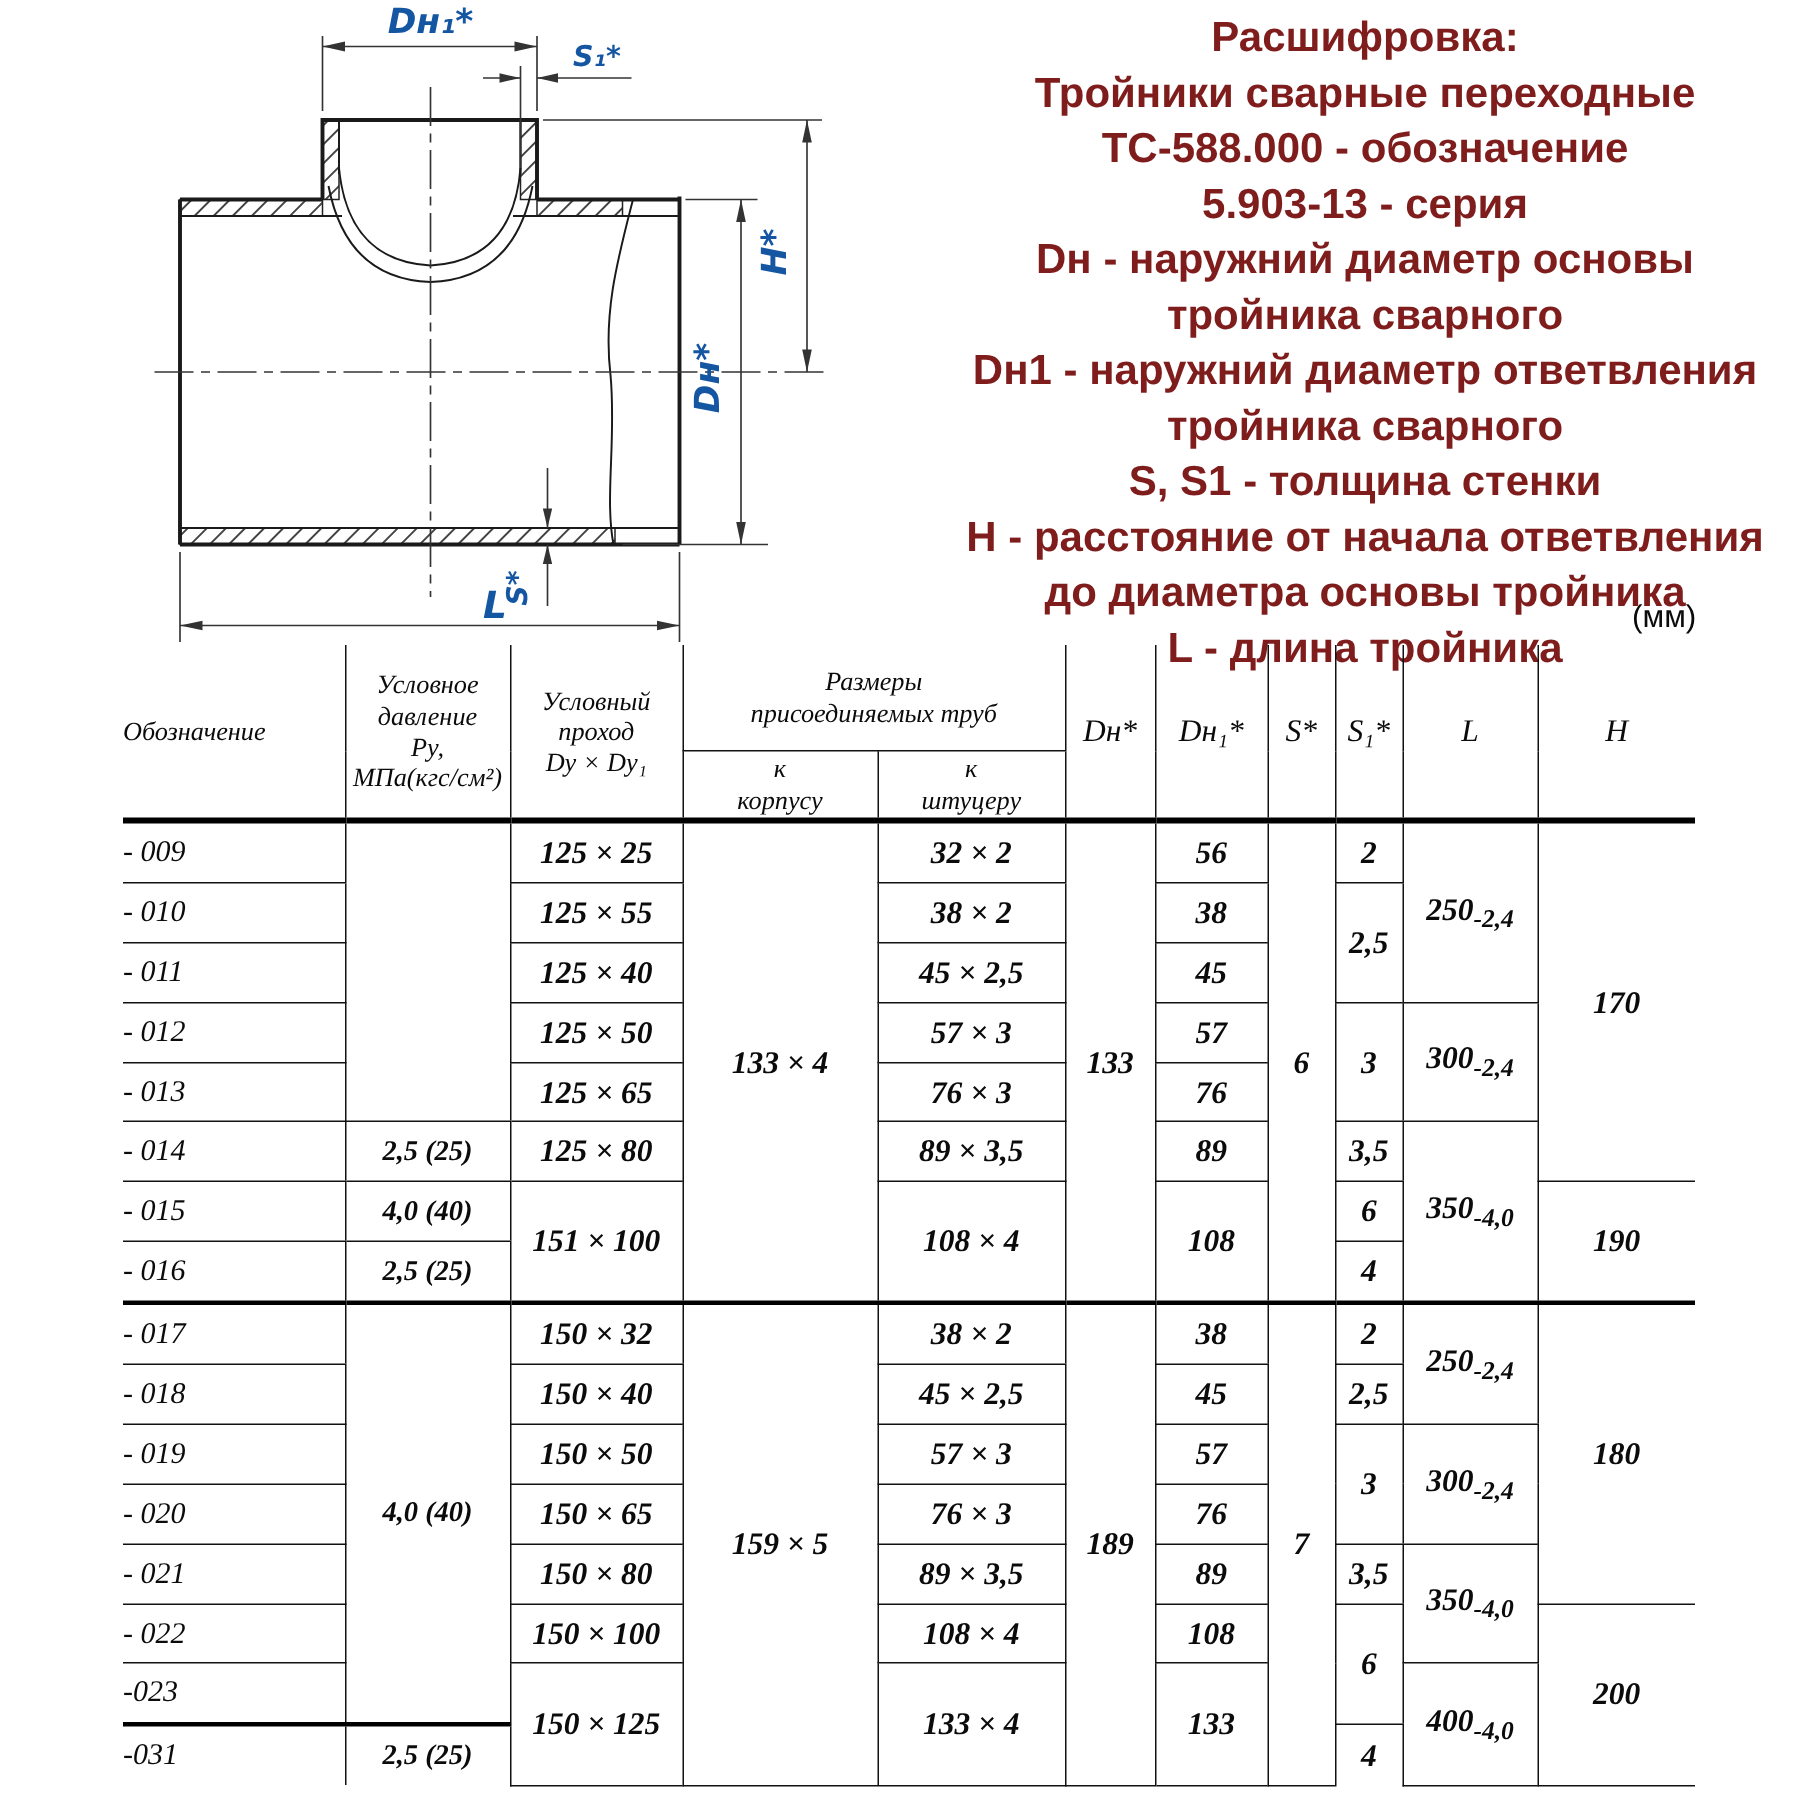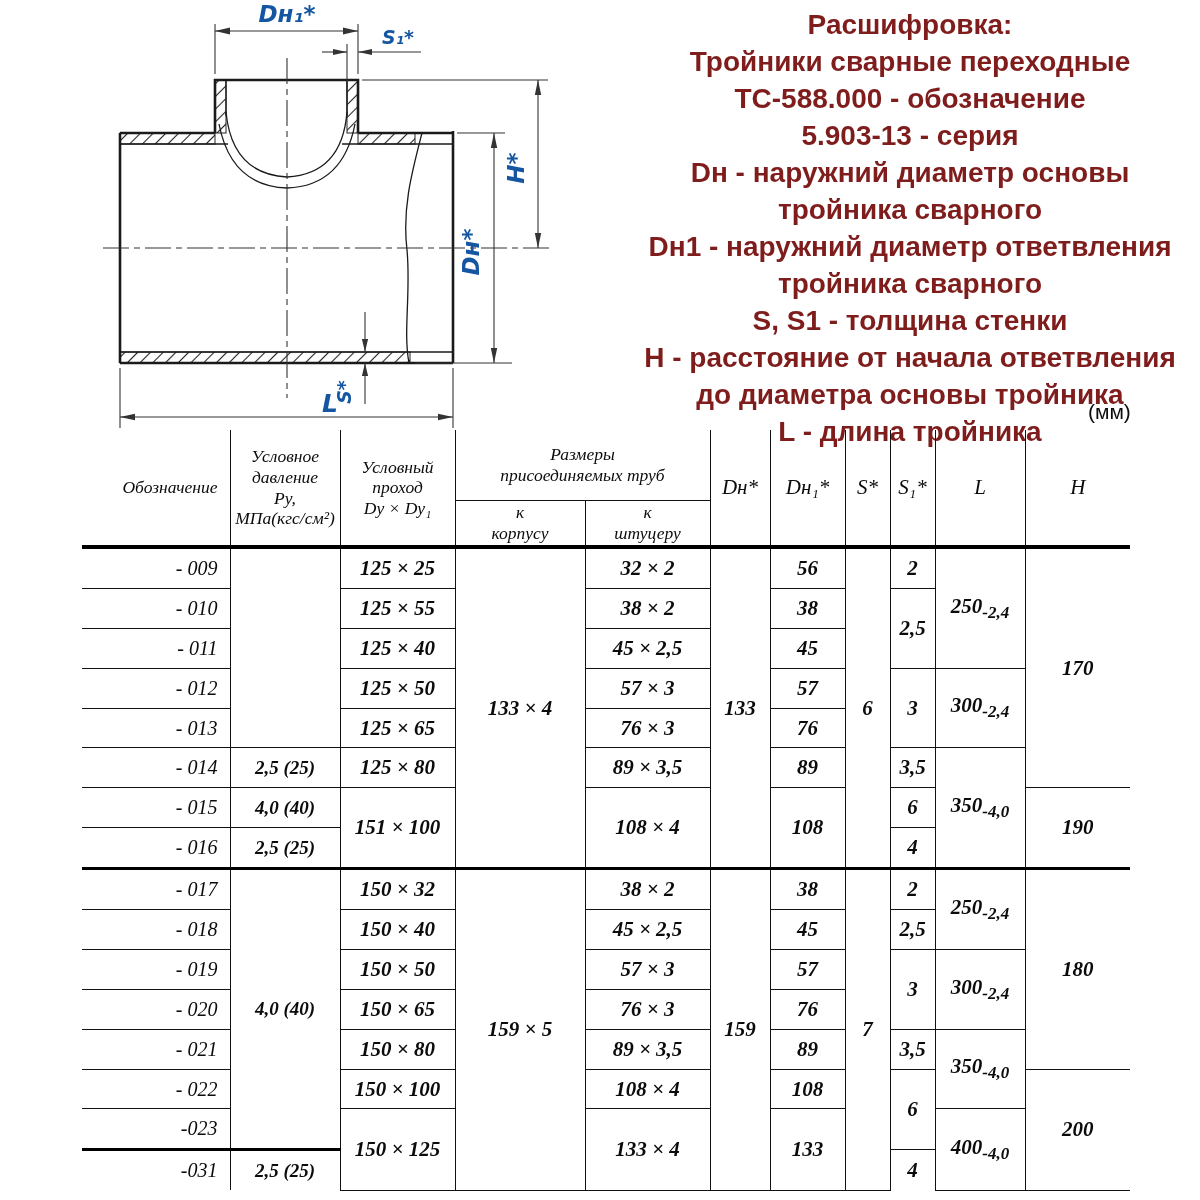--- a/index.html
+++ b/index.html
@@ -10,21 +10,21 @@
           font-weight:700;white-space:pre-line;color:#7f1d1d;text-align:center;}
   .units{position:absolute;left:1088px;top:400px;width:90px;font-size:21px;font-weight:500;text-align:left;}
   
   .drawing{position:absolute;left:0;top:0;}
   
   .tblwrap{position:absolute;left:82px;top:430px;}
   table{border-collapse:collapse;table-layout:fixed;width:1048px;
         font-family:"Liberation Serif","DejaVu Serif",serif;font-style:italic;}
   th,td{border-left:1.8px solid #111;border-bottom:1.8px solid #111;
         text-align:center;vertical-align:middle;padding:0;}
-  .col-id{border-left:none;text-align:right;padding-right:12px;}
+  .col-id{border-left:none;text-align:left;padding-right:12px;}
   thead th{font-weight:500;font-size:17.5px;line-height:1.18;white-space:pre-line;}
   thead tr:first-child th{height:70px;}
   thead tr:last-child th{height:44px;}
   thead .col-dn,thead .col-dn1,thead .col-s,thead .col-s1,thead .col-L,thead .col-H{font-size:21px;}
   tbody td{font-size:21px;font-weight:600;height:38.9px;}
   tbody .col-id{font-size:20px;font-weight:500;}
   tbody .col-py{font-size:19px;}
   sub{font-size:17px;font-weight:600;}
   .hb{border-bottom:4.5px solid #000 !important;}
   tr.group-start td{border-top:3.6px solid #000;}
@@ -237,21 +237,21 @@
             <td class="col-id">- 016</td>
             <td class="col-py">2,5 (25)</td>
             <td class="col-s1">4</td>
           </tr>
           <tr class="group-start">
             <td class="col-id">- 017</td>
             <td rowspan="7" class="col-py tb">4,0 (40)</td>
             <td class="col-du">150 × 32</td>
             <td rowspan="8" class="col-korpus">159 × 5</td>
             <td class="col-shtucer">38 × 2</td>
-            <td rowspan="8" class="col-dn">159</td>
+            <td rowspan="8" class="col-dn">189</td>
             <td class="col-dn1">38</td>
             <td rowspan="8" class="col-s">7</td>
             <td class="col-s1">2</td>
             <td rowspan="2" class="col-L">250<sub>-2,4</sub></td>
             <td rowspan="5" class="col-H">180</td>
           </tr>
           <tr>
             <td class="col-id">- 018</td>
             <td class="col-du">150 × 40</td>
             <td class="col-shtucer">45 × 2,5</td>

